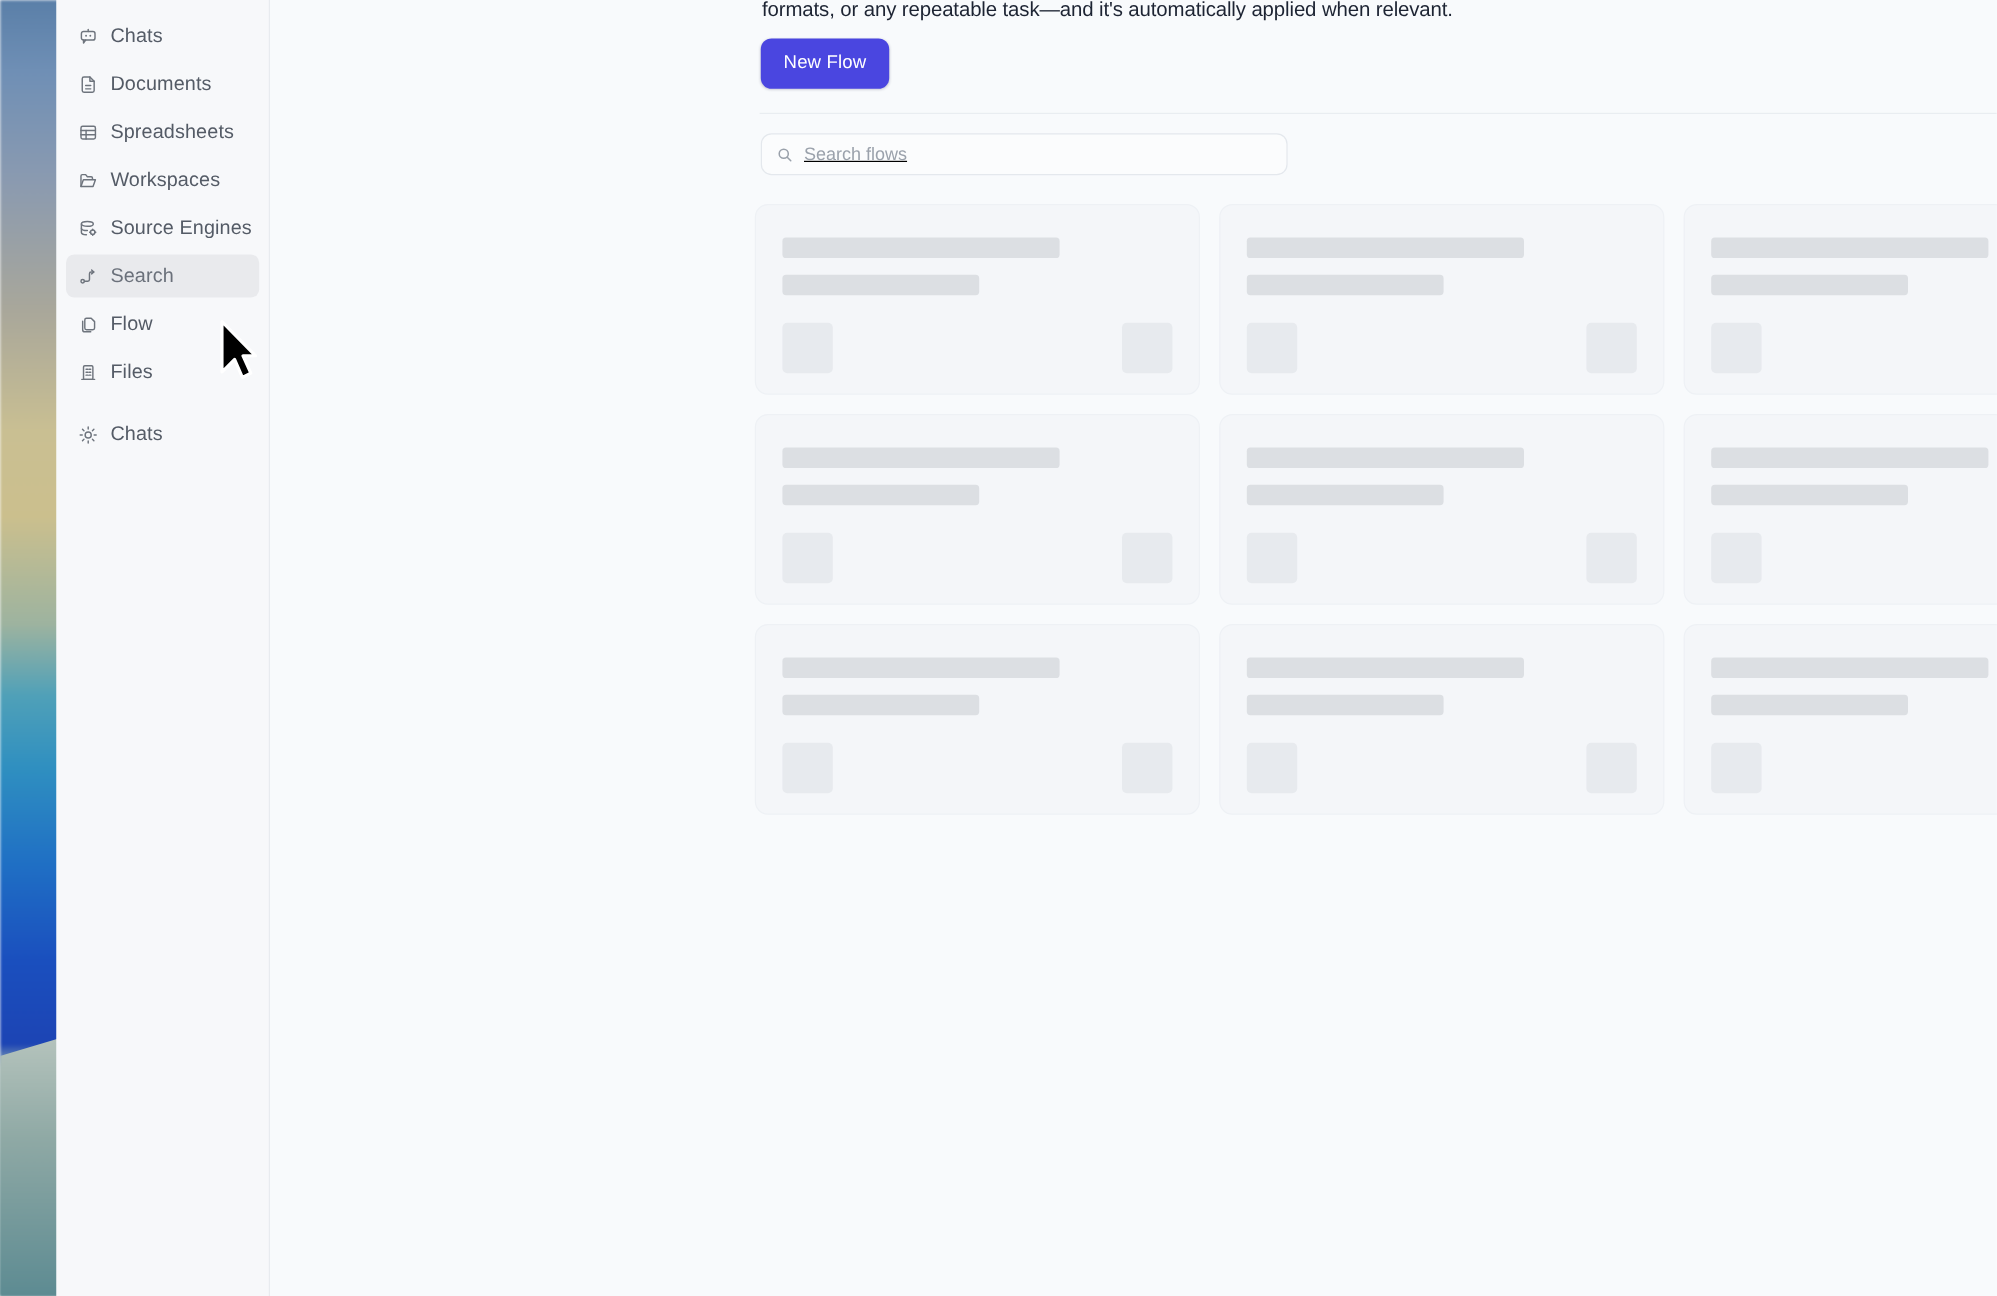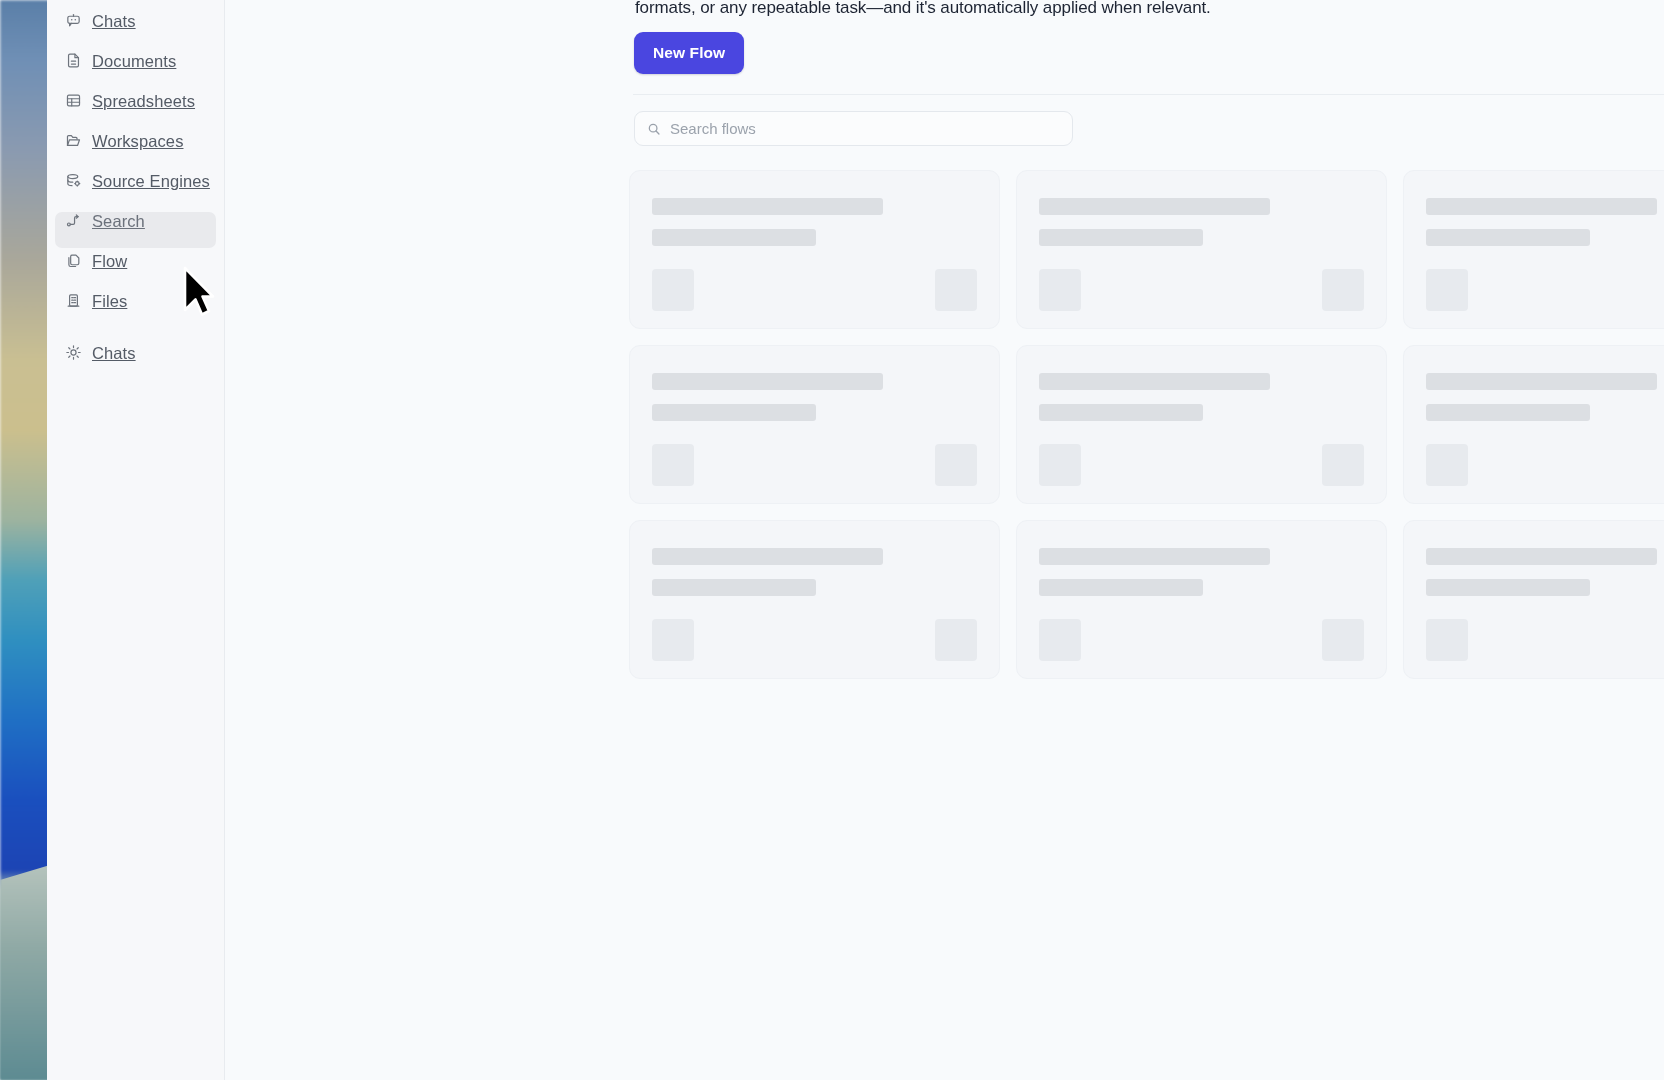--- a/index.html
+++ b/index.html
@@ -57,32 +57,31 @@
   #sidebar {
     position: absolute;
     left: 0; top: 0;
     width: 178px; height: 1080px;
     background: #f7f8fa;
     border-right: 1px solid #e8ebef;
     padding-top: 8px;
   }
   .nav-item {
     display: flex;
-    align-items: flex-start;
+    align-items: center;
     gap: 10px;
     height: 36px;
     margin: 4px 8px;
     padding: 0 10px;
     border-radius: 7px;
     cursor: pointer;
     color: #545b66;
     font-size: 16.5px;
     letter-spacing: 0.1px;
     white-space: nowrap;
-    text-decoration: underline;
   }
   .nav-item.is-active {
     background: #e9eaed;
     color: #6b717b;
   }
   .nav-item .nav-icon {
     width: 17px; height: 17px;
     flex: 0 0 17px;
     display: block;
     color: #6e747d;
@@ -113,21 +112,21 @@
   #new-flow-button {
     position: absolute;
     left: 409px; top: 32px;
     height: 42px;
     padding: 0 19px;
     background: #4a46e0;
     color: #ffffff;
     border: none;
     border-radius: 9px;
     font-size: 15.5px;
-    font-weight: 700;
+    font-weight: 400;
     font-family: "Liberation Sans", sans-serif;
     letter-spacing: 0.1px;
     cursor: pointer;
     box-shadow: 0 1px 2px rgba(20,20,60,.18);
   }
 
   #header-divider {
     position: absolute;
     left: 408px; top: 94px;
     width: 1031px; height: 1px;
@@ -138,20 +137,21 @@
     position: absolute;
     left: 409px; top: 111px;
     width: 439px; height: 35px;
     background: #fbfcfd;
     border: 1px solid #e4e8ed;
     border-radius: 9px;
     display: flex;
     align-items: center;
     padding: 0 12px;
     gap: 9px;
+    text-decoration: underline;
   }
   #search-wrap .search-icon { width: 14px; height: 14px; color: #9aa1ab; flex: 0 0 14px; }
   #search-wrap .search-icon svg { display: block; width: 14px; height: 14px; }
   #search-input {
     border: none;
     outline: none;
     background: transparent;
     font-size: 15px;
     color: #3c434f;
     width: 100%;

